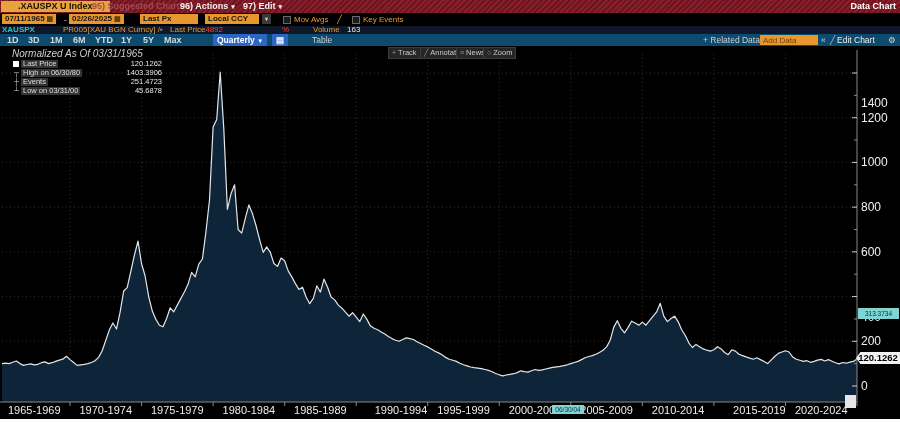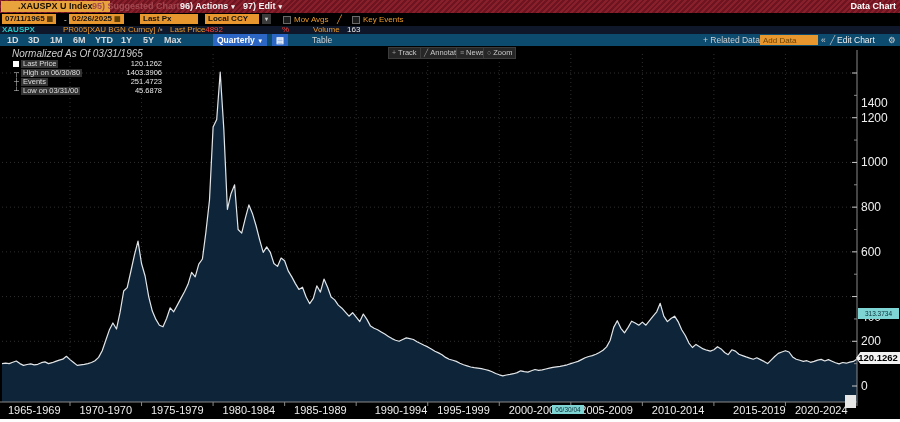--- a/index.html
+++ b/index.html
@@ -229,21 +229,21 @@
         <div class="ylab" style="top: 288.286px;">200</div>
         <div class="ylab" style="top: 243.572px; margin-top: 20px;">400</div>
         <div class="ylab" style="top: 198.858px;">600</div>
         <div class="ylab" style="top: 154.144px;">800</div>
         <div class="ylab" style="top: 109.43px;">1000</div>
         <div class="ylab" style="top: 64.716px;">1200</div>
         <div class="ylab" style="top: 38px; margin-top: 12px;">1400</div>
       </div>
     <div class="xlabels" id="xlabels">
         <div class="xlab" style="left: -1.7725px;">1965-1969</div>
-        <div class="xlab" style="left: 69.7725px;">1970-1970</div>
+        <div class="xlab" style="left: 69.7725px;">1970-1974</div>
         <div class="xlab" style="left: 141.317px;">1975-1979</div>
         <div class="xlab" style="left: 212.863px;">1980-1984</div>
         <div class="xlab" style="left: 284.408px;">1985-1989</div>
         <div class="xlab" style="left: 365px;">1990-1994</div>
         <div class="xlab" style="left: 427.497px;">1995-1999</div>
         <div class="xlab" style="left: 499.043px;">2000-2004</div>
         <div class="xlab" style="left: 570.587px;">2005-2009</div>
         <div class="xlab" style="left: 642.132px;">2010-2014</div>
         <div class="xlab" style="left: 713.678px; text-align: right;">2015-2019</div>
         <div class="xlab" style="left: 785.222px;">2020-2024</div>

